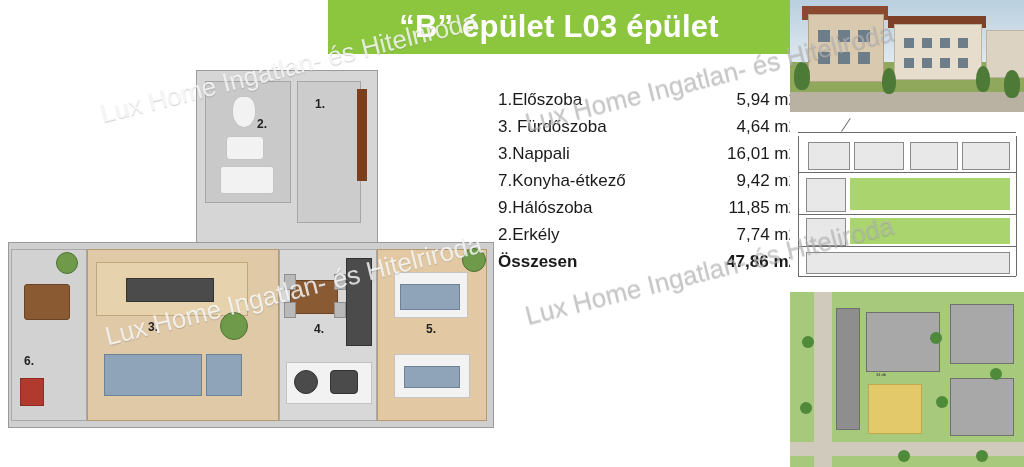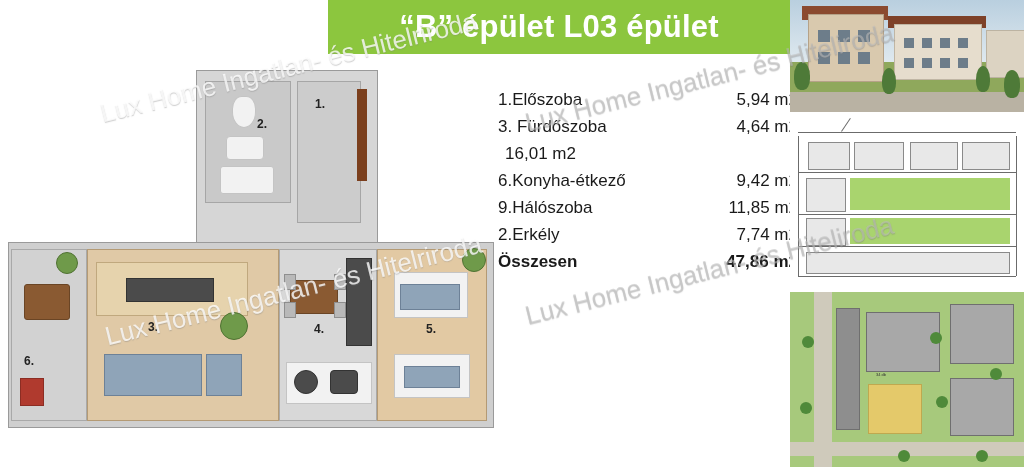--- a/index.html
+++ b/index.html
@@ -328,24 +328,25 @@
   <div id="legend">
     <div class="legend-row">
       <span class="lg-name">1.Előszoba</span>
       <span class="lg-area">5,94 m2</span>
     </div>
     <div class="legend-row">
       <span class="lg-name">3. Fürdőszoba</span>
       <span class="lg-area">4,64 m2</span>
     </div>
     <div class="legend-row">
+      <span class="lg-name">3.Nappali</span>
       <span class="lg-area">16,01 m2</span>
     </div>
     <div class="legend-row">
-      <span class="lg-name">6.Konyha-étkező</span>
+      <span class="lg-name">7.Konyha-étkező</span>
       <span class="lg-area">9,42 m2</span>
     </div>
     <div class="legend-row">
       <span class="lg-name">9.Hálószoba</span>
       <span class="lg-area">11,85 m2</span>
     </div>
     <div class="legend-row">
       <span class="lg-name">2.Erkély</span>
       <span class="lg-area">7,74 m2</span>
     </div>

